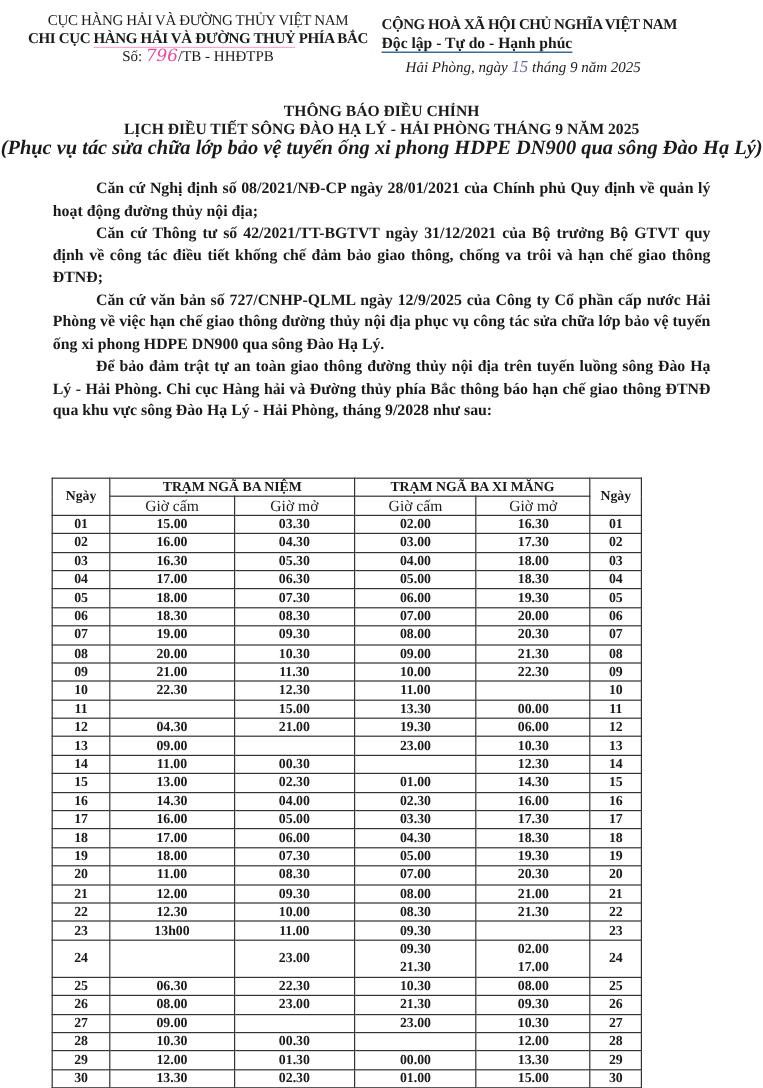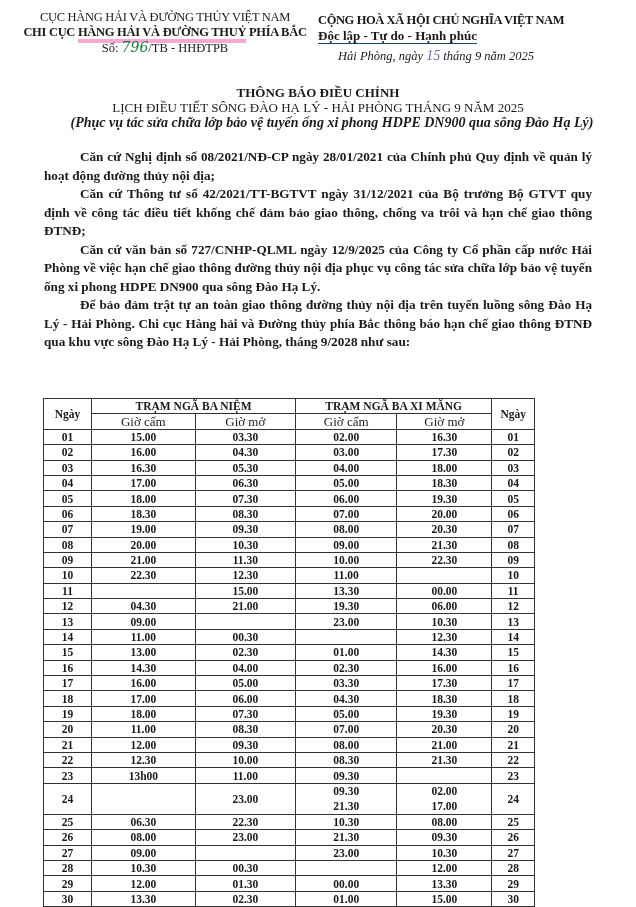--- a/index.html
+++ b/index.html
@@ -3,34 +3,34 @@
   <meta charset="utf-8">
   <style>
     html, body { margin: 0; padding: 0; background: #ffffff; }
     body {
       width: 636px; height: 907px; overflow: hidden; position: relative;
       font-family: "Liberation Serif", "DejaVu Serif", serif; color: #1a1a1a;
     }
     .hdr-left { position: absolute; left: 10px; top: 10px; width: 310px; text-align: center; line-height: 15px; }
     .hdr-left .l1 { font-size: 12.5px; letter-spacing: -0.3px; }
     .hdr-left .l2 { font-size: 12.5px; font-weight: bold; letter-spacing: -0.3px; white-space: nowrap; }
-    .hdr-left .l2 .ul { border-bottom: 4px solid #f9a8d4; }
+    .hdr-left .l2 .ul { border-bottom: 1px solid #f9a8d4; }
     .hdr-left .l3 { font-size: 12.5px; }
-    .hdr-left .l3 .hand { font-family: "DejaVu Serif", serif; font-style: italic; color: #15803d; font-size: 14px; }
+    .hdr-left .l3 .hand { font-family: "DejaVu Serif", serif; font-style: italic; color: #ec4899; font-size: 14px; }
     .hdr-right { position: absolute; left: 318px; top: 12px; width: 318px; text-align: left; line-height: 16px; }
     .hdr-right .r1 { font-size: 12.5px; font-weight: bold; letter-spacing: -0.4px; white-space: nowrap; }
     .hdr-right .r2 { font-size: 13px; font-weight: bold; }
     .hdr-right .r2 span { border-bottom: 1px solid #0c4a6e; }
     .hdr-right .r3 { font-size: 12.5px; font-style: italic; margin-top: 4px; padding-left: 20px; }
     .hdr-right .r3 .hand { color: #6a6aa8; font-size: 14px; }
 
     .title { position: absolute; left: 0; top: 85px; width: 636px; text-align: center; }
     .title .t1 { font-size: 13px; font-weight: bold; line-height: 15px; }
-    .title .t2 { font-size: 13px; font-weight: normal; line-height: 15px; }
-    .title .t3 { font-size: 14px; font-weight: bold; font-style: italic; line-height: 15px; margin-left: 28px; }
+    .title .t2 { font-size: 13px; font-weight: bold; line-height: 15px; }
+    .title .t3 { font-size: 17px; font-weight: bold; font-style: italic; line-height: 15px; }
 
     .body-text { position: absolute; left: 44px; top: 148px; width: 548px; font-size: 13.2px; line-height: 18.5px; text-align: justify; font-weight: bold; }
     .body-text p { margin: 0; text-indent: 36px; }
 
     table.sched {
       position: absolute; left: 43px; top: 398px; width: 492px;
       border-collapse: collapse; font-size: 11.5px;
     }
     table.sched td, table.sched th {
       border: 1px solid #333; text-align: center; padding: 0; height: 14.4px; line-height: 14px;

